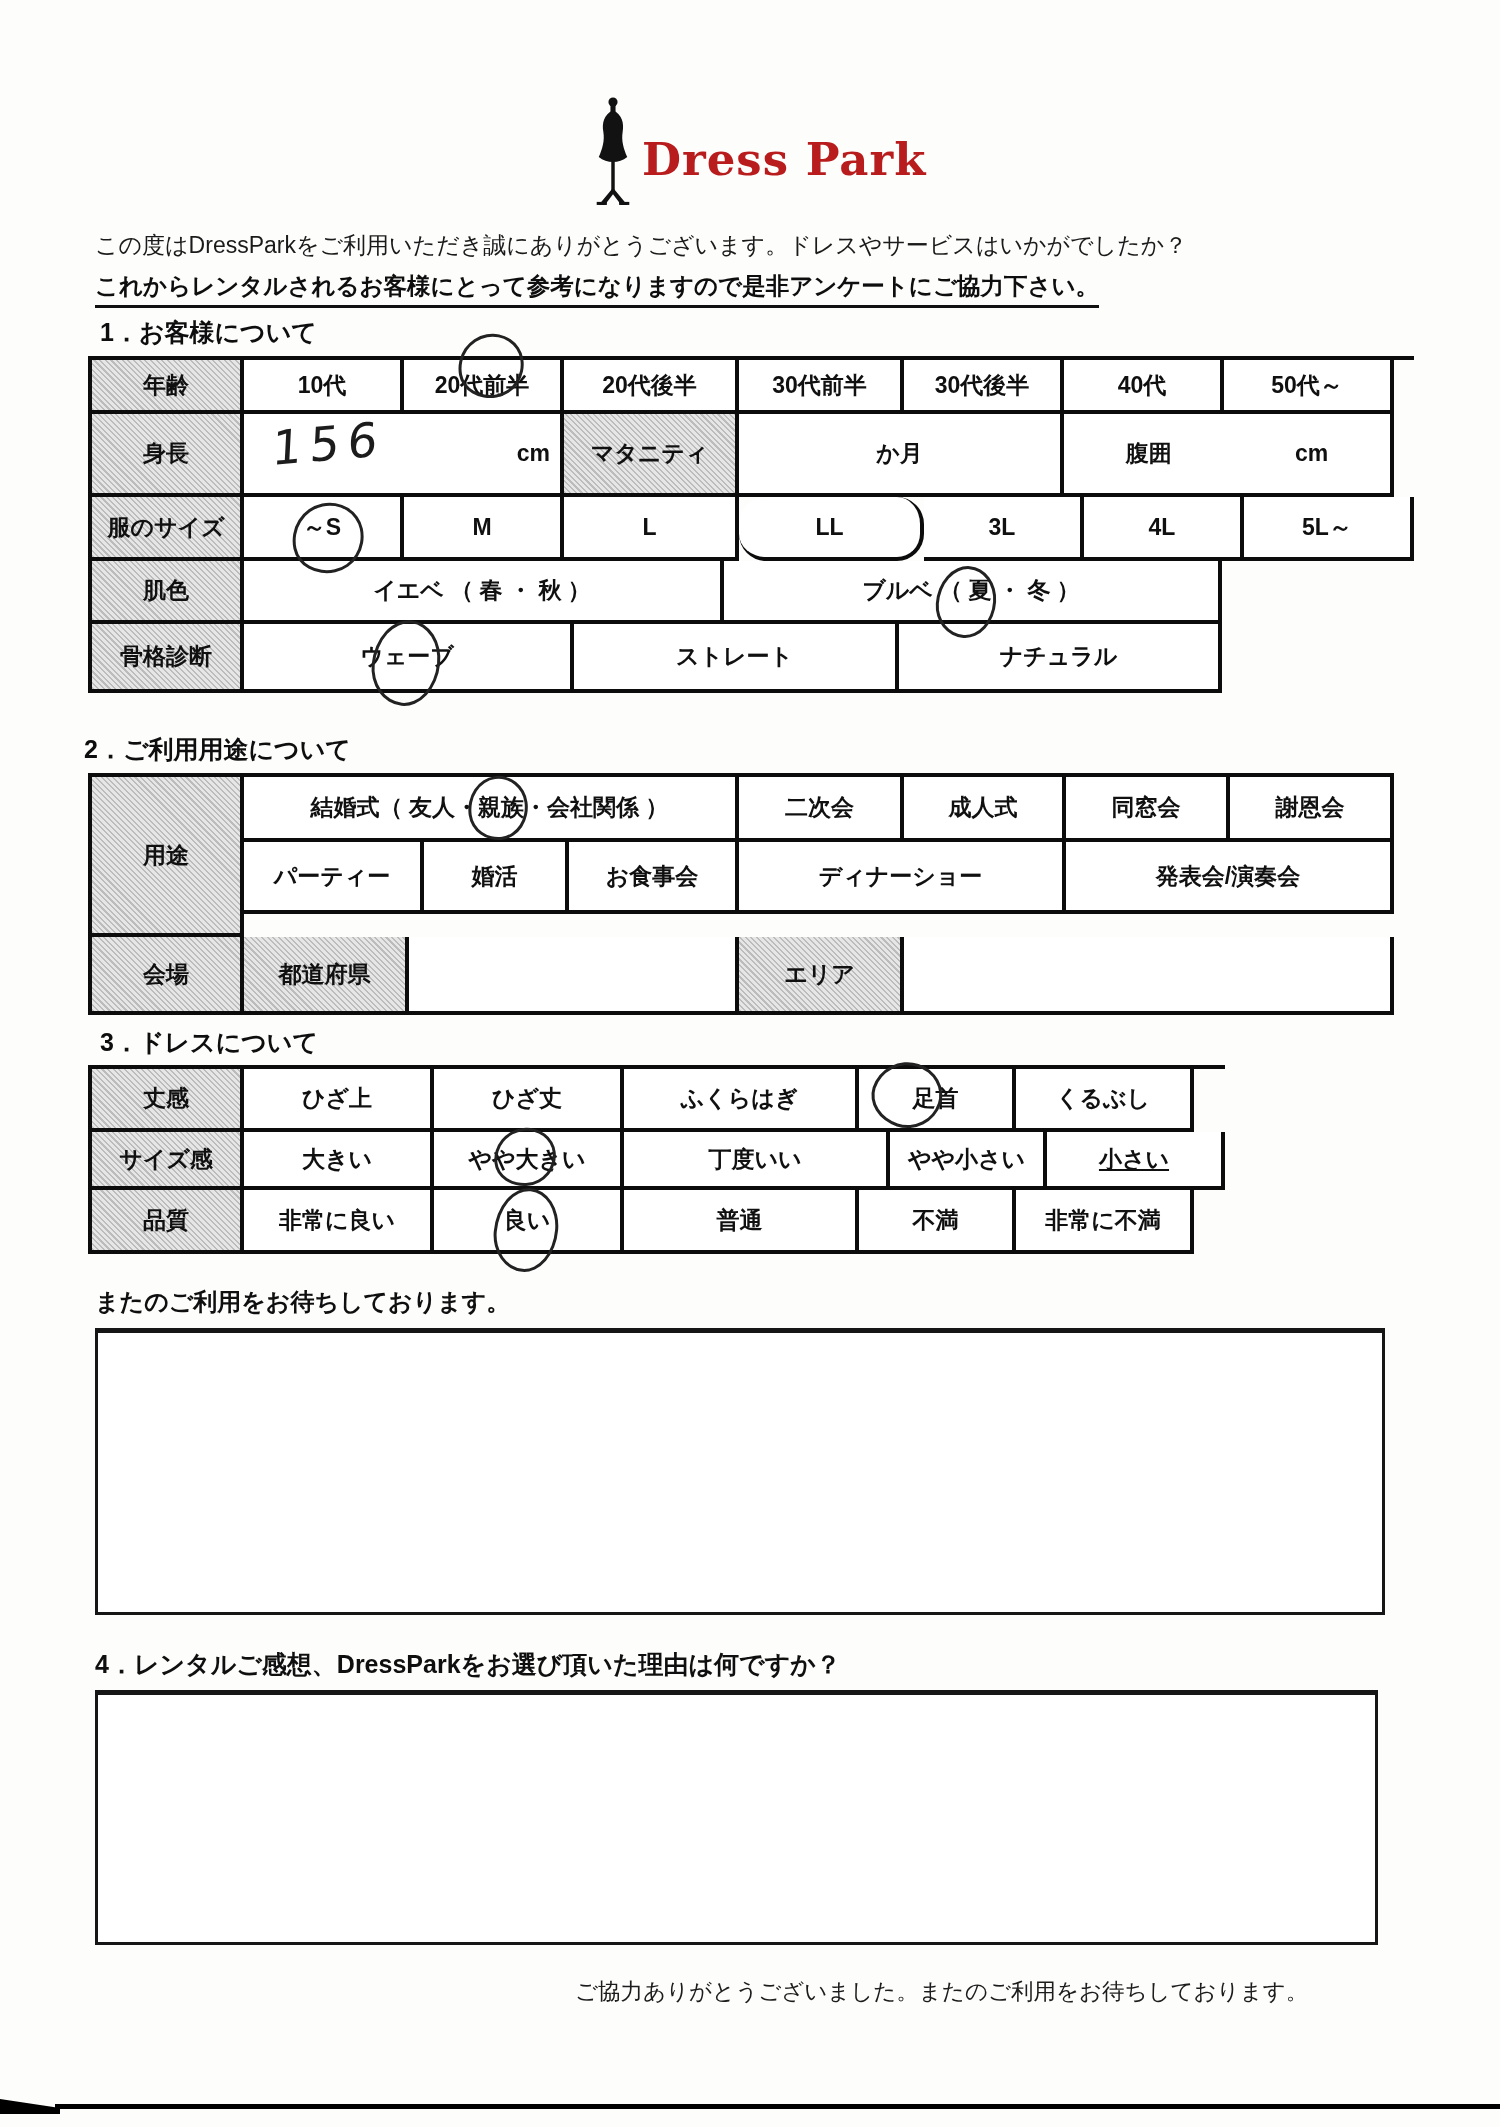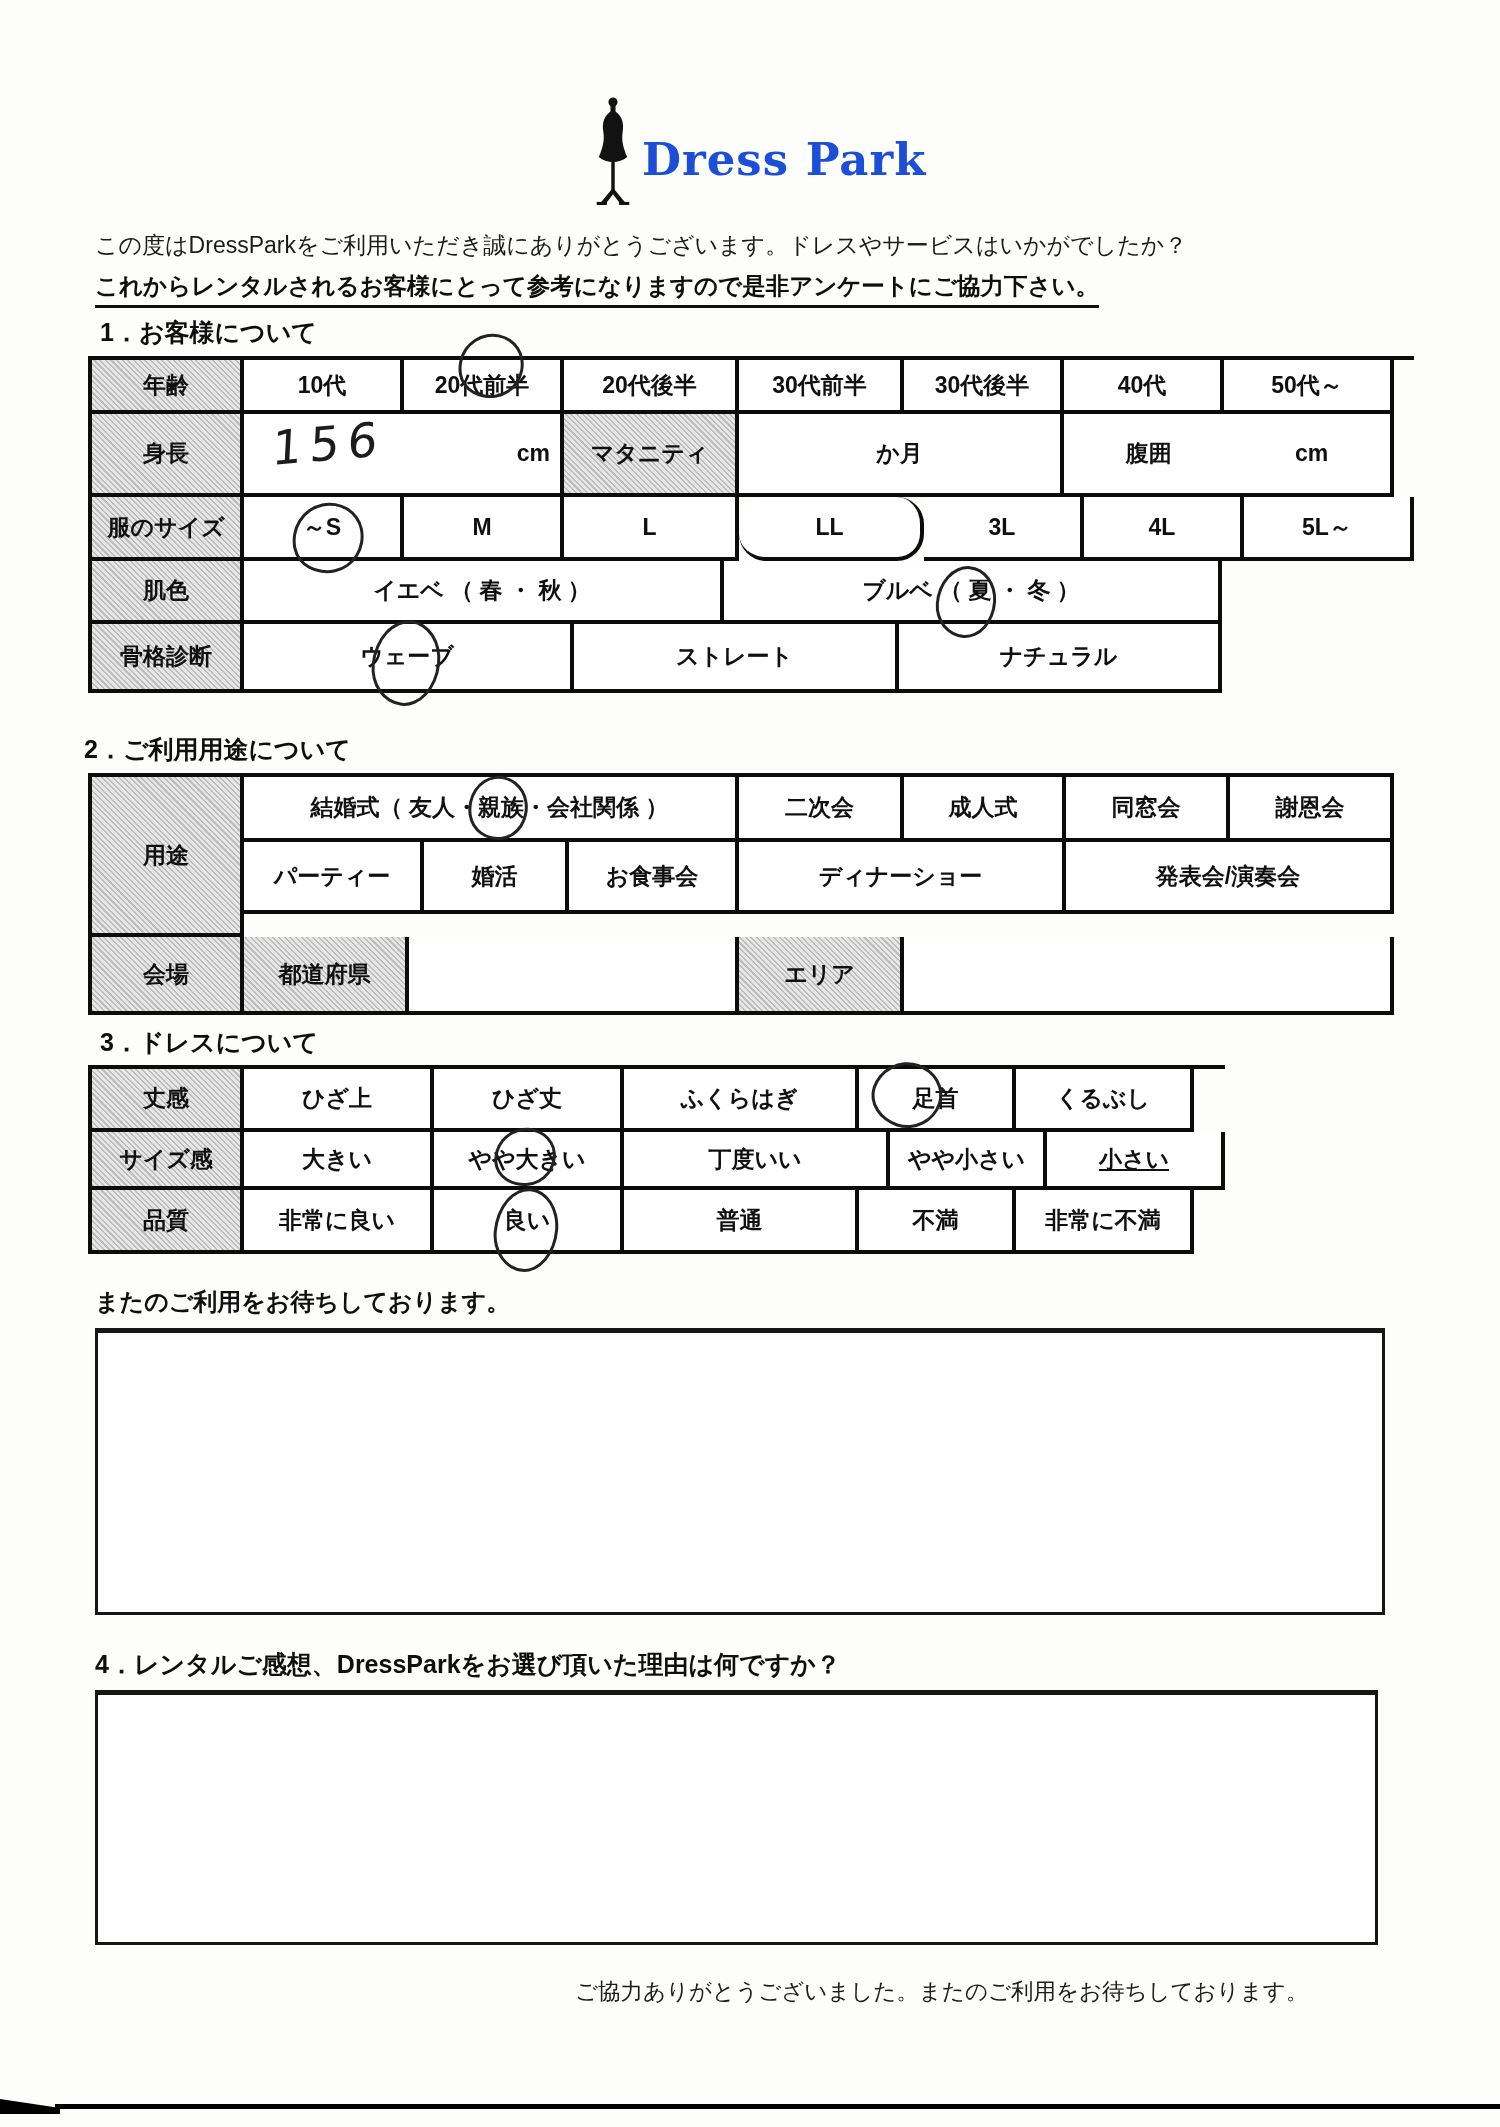--- a/index.html
+++ b/index.html
@@ -5,21 +5,21 @@
   html,body{margin:0;padding:0;background:#e9e9e9;}
   .page{
     position:relative; width:1500px; height:2127px; margin:0 auto;
     background:#fdfdfc; overflow:hidden; color:#111;
     font-family:"Liberation Sans", sans-serif;
   }
   
   .logo{position:absolute; left:592px; top:96px; display:flex; align-items:flex-end;}
   .logo svg{display:block;}
   .brand{font-family:"DejaVu Serif", serif; font-weight:700; font-size:45px;
-         letter-spacing:1px; color:#1d4ed8; margin-left:8px; line-height:1; padding-bottom:26px;}
+         letter-spacing:1px; color:#b91c1c; margin-left:8px; line-height:1; padding-bottom:26px;}
   
   .intro1{position:absolute; left:95px; top:230px; font-size:23px; color:#1a1a1a; white-space:nowrap;}
   .intro2{position:absolute; left:95px; top:270px; font-size:23.5px; font-weight:700; color:#0e0e0e;
           border-bottom:3px solid #101010; padding-bottom:3px; white-space:nowrap;}
   .sechead{position:absolute; font-size:25px; font-weight:700; color:#0e0e0e; white-space:nowrap;}
   
   .tbl{position:absolute; border-top:4px solid #0c0c0c; border-left:4px solid #0c0c0c;}
   .trow{display:flex;}
   .cell{
     box-sizing:border-box; border-right:4px solid #0c0c0c; border-bottom:4px solid #0c0c0c;

